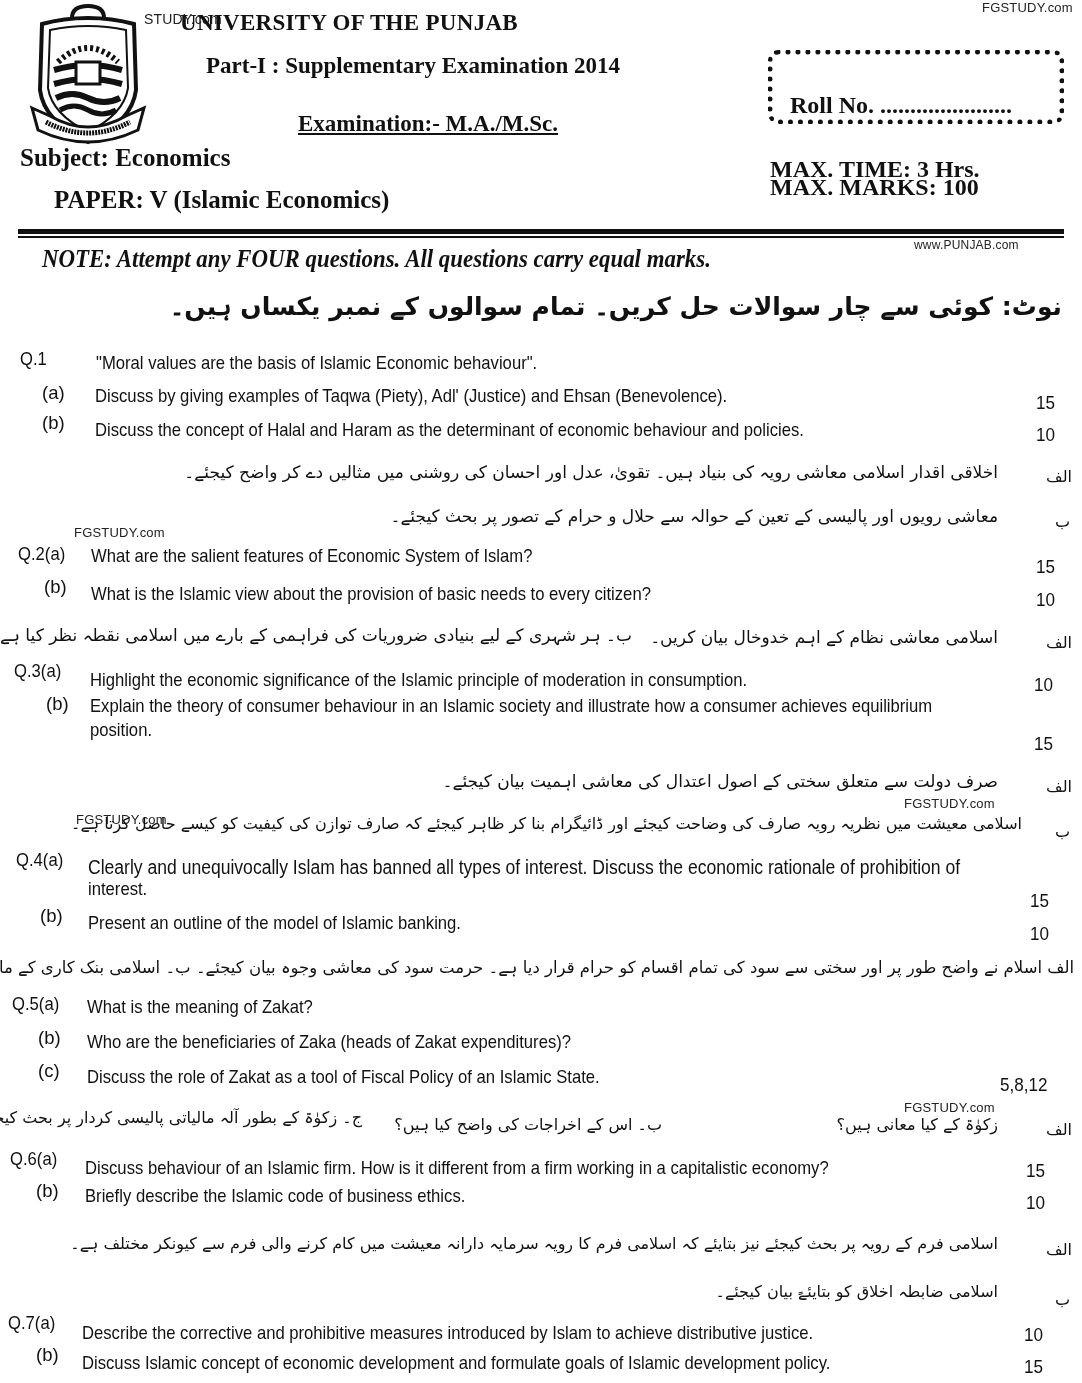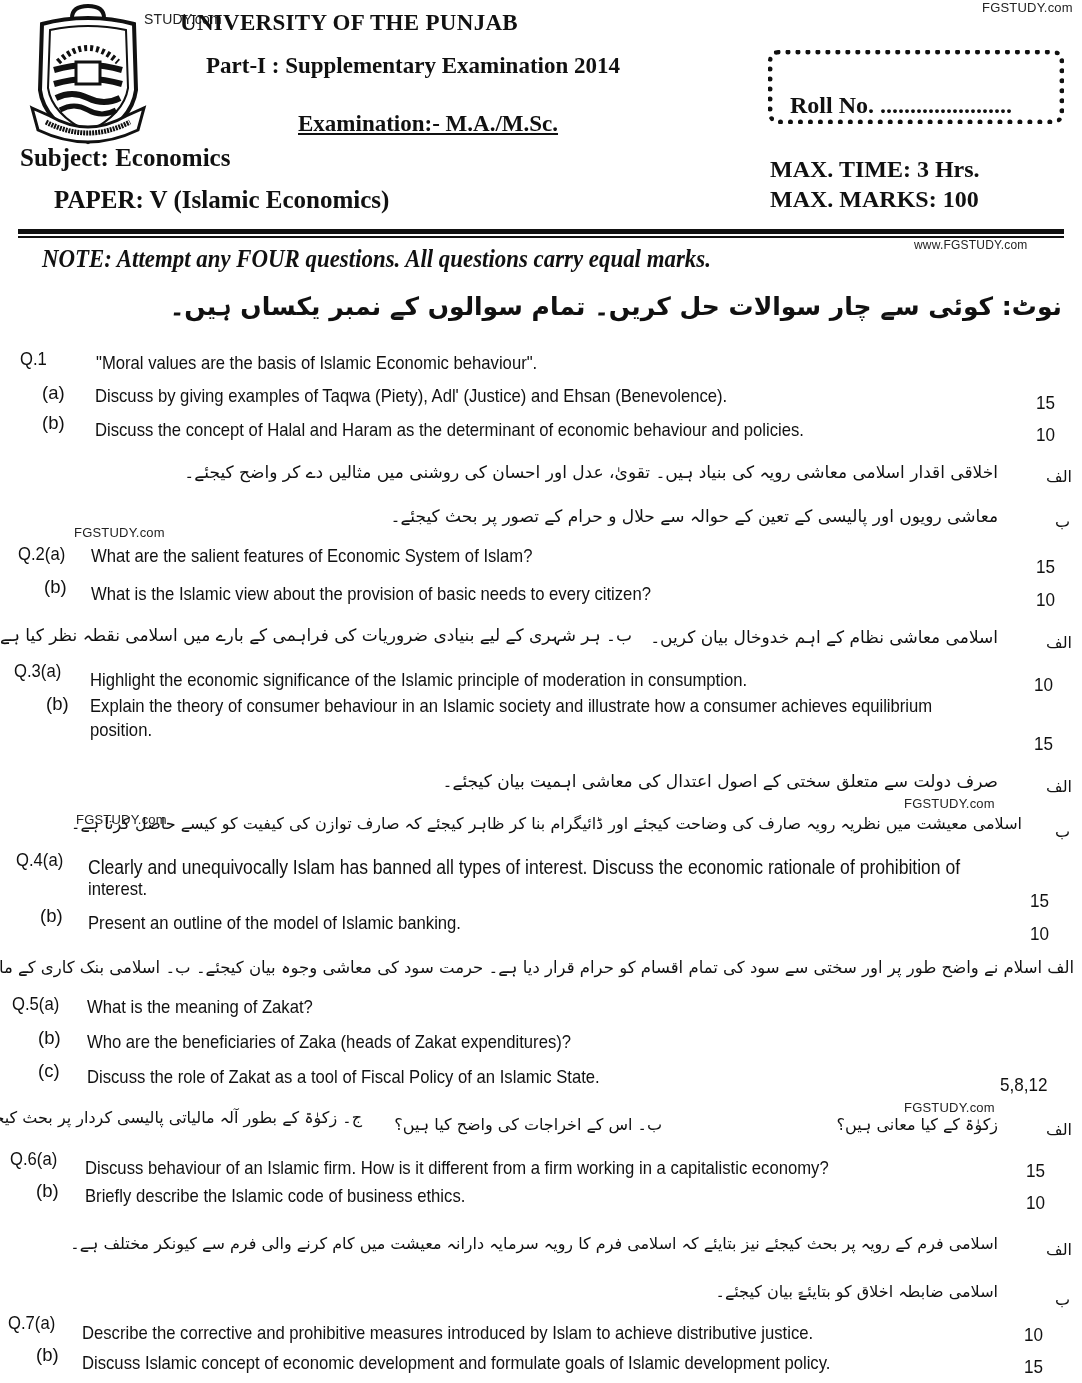--- a/index.html
+++ b/index.html
@@ -46,26 +46,26 @@
 <div class="abs serif title">UNIVERSITY OF THE PUNJAB</div>
 <div class="abs serif sub1">Part-I : Supplementary Examination 2014</div>
 <div class="abs serif sub2">Examination:- M.A./M.Sc.</div>
 
 <div class="rollbox"></div>
 <div class="abs serif rolltext">Roll No. ......................</div>
 
 <div class="abs serif meta-left" style="top:144px;">Subject: Economics</div>
 <div class="abs serif meta-left" style="top:186px;margin-left:34px;">PAPER: V (Islamic Economics)</div>
 <div class="abs serif meta-right" style="top:156px;">MAX. TIME: 3 Hrs.</div>
-<div class="abs serif meta-right" style="top:186px;">MAX. MARKS: 100</div>
+<div class="abs serif meta-right" style="top:174px;">MAX. MARKS: 100</div>
 
 <div class="rule1"></div>
 <div class="rule2"></div>
 
-<div class="abs wm" style="left:914px;top:238px;font-size:12px;">www.FGSTUDY.com</div>
+<div class="abs wm" style="left:914px;top:238px;font-size:12px;">www.PUNJAB.com</div>
 <div class="abs note">NOTE: Attempt any FOUR questions. All questions carry equal marks.</div>
 <div class="urdu" style="right:20px;top:292px;font-size:25px;font-weight:bold;">نوٹ: کوئی سے چار سوالات حل کریں۔ تمام سوالوں کے نمبر یکساں ہیں۔</div>
 
 <div class="abs q" style="left:20px;top:348px;">Q.1</div>
 <div class="abs q" style="left:96px;top:352px;">"Moral values are the basis of Islamic Economic behaviour".</div>
 <div class="abs lbl" style="left:42px;top:382px;">(a)</div>
 <div class="abs q" style="left:95px;top:385px;">Discuss by giving examples of Taqwa (Piety), Adl' (Justice) and Ehsan (Benevolence).</div>
 <div class="abs mk" style="left:1036px;top:392px;">15</div>
 <div class="abs lbl" style="left:42px;top:412px;">(b)</div>
 <div class="abs q" style="left:95px;top:419px;">Discuss the concept of Halal and Haram as the determinant of economic behaviour and policies.</div>

